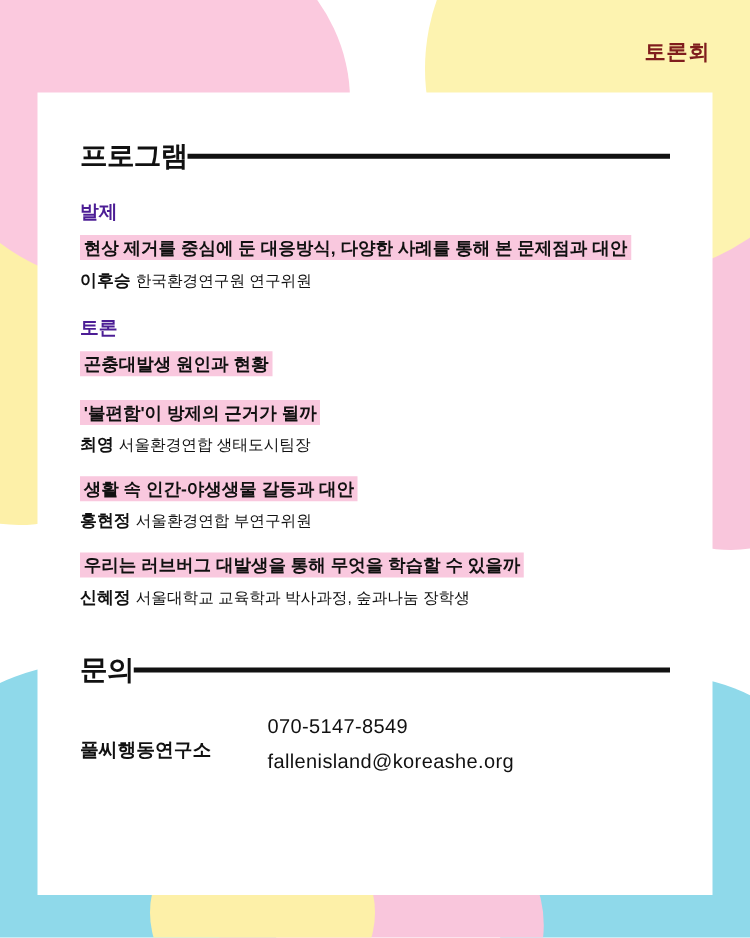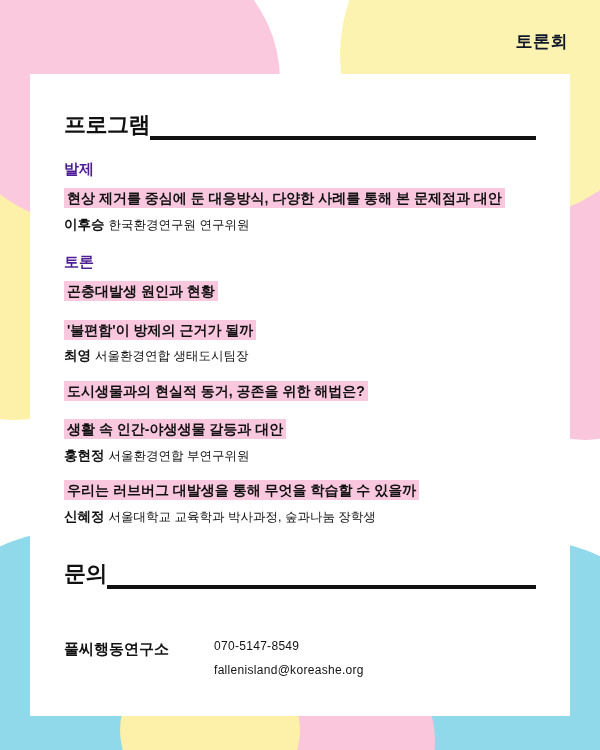--- a/index.html
+++ b/index.html
@@ -31,39 +31,39 @@
     position: absolute;
     top: 0; left: 0; right: 0;
     height: 74px;
   }
   .header-title {
     position: absolute;
     right: 32px;
     top: 30px;
     font-size: 17px;
     font-weight: bold;
-    color: #0f172a;
+    color: #7f1d1d;
     letter-spacing: 0.5px;
   }
 
   
   .card {
     position: absolute;
     left: 30px;
     top: 74px;
     width: 540px;
     height: 642px;
     background: #ffffff;
     padding: 36px 34px 20px 34px;
   }
 
   
   .section-head {
     display: flex;
-    align-items: flex-end;
+    align-items: center;
   }
   .section-head .title {
     font-size: 22px;
     font-weight: bold;
     color: #111;
     letter-spacing: -0.5px;
     white-space: nowrap;
   }
   .section-head .rule {
     flex: 1;
@@ -116,21 +116,21 @@
     align-items: center;
     margin-top: 22px;
   }
   .contact-org {
     font-size: 15px;
     font-weight: bold;
     color: #111;
     width: 150px;
     flex: none;
   }
-  .contact-lines { font-size: 12px; color: #111; margin-top: 28px; }
+  .contact-lines { font-size: 16px; color: #111; }
   .contact-lines .line { margin-bottom: 10px; letter-spacing: 0.3px; }
 </style>
 </head>
 <body>
 
 <div id="bg">
   <div class="blob blob-yellow-l"></div>
   <div class="blob blob-pink-r"></div>
   <div class="blob blob-pink-tl"></div>
   <div class="blob blob-yellow-tr"></div>
@@ -170,21 +170,20 @@
     </div>
 
     <div class="entry">
       <span class="entry-title">'불편함'이 방제의 근거가 될까</span>
       <div class="entry-person">
         <span class="name">최영</span><span class="affil">서울환경연합 생태도시팀장</span>
       </div>
     </div>
 
     <div class="entry">
-      <span class="entry-title">도시생물과의 현실적 동거, 공존을 위한 해법은?</span>
     </div>
 
     <div class="entry">
       <span class="entry-title">생활 속 인간-야생생물 갈등과 대안</span>
       <div class="entry-person">
         <span class="name">홍현정</span><span class="affil">서울환경연합 부연구위원</span>
       </div>
     </div>
 
     <div class="entry">

